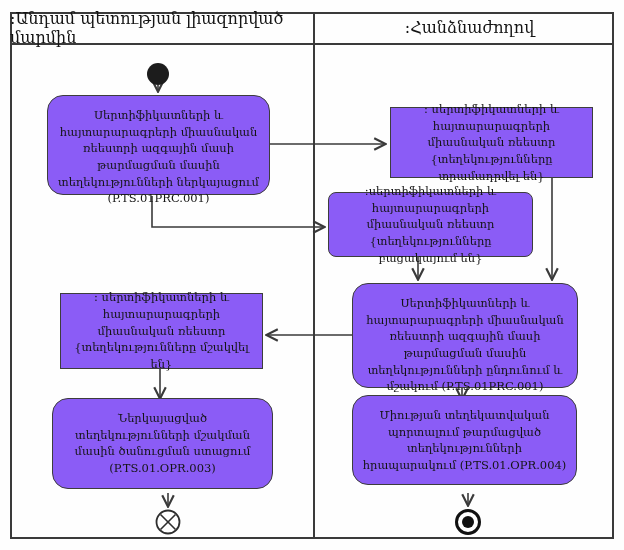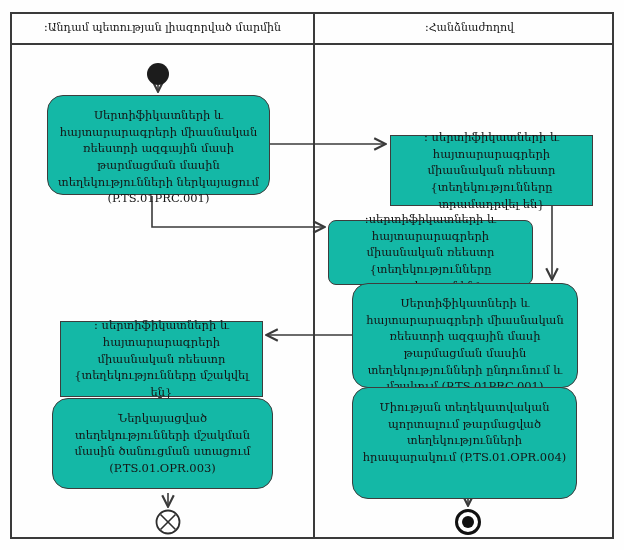--- a/index.html
+++ b/index.html
@@ -28,56 +28,55 @@
     left: 10px; top: 12px;
     width: 604px; height: 33px;
     border-bottom: 2px solid #3a3a3a;
     box-sizing: border-box;
     display: flex;
   }
   .header-cell {
     display: flex;
     align-items: center;
     justify-content: center;
-    font-size: 11px;
+    font-size: 16px;
     box-sizing: border-box;
   }
   .header-cell.left  { width: 305px; }
   .header-cell.right { flex: 1; margin-left: 10px; }
   .lane-divider {
     position: absolute;
     left: 313px; top: 12px;
     width: 2px; height: 527px;
     background: #3a3a3a;
   }
   svg.connectors {
     position: absolute;
     left: 0; top: 0;
     width: 624px; height: 550px;
     pointer-events: none;
   }
   .node {
     position: absolute;
     box-sizing: border-box;
-    background: #14b8a6;
+    background: #8b5cf6;
     border: 1.6px solid #3d3d3d;
     font-size: 11.5px;
     line-height: 1.45;
     text-align: center;
   }
   .node.action {
     border-radius: 16px;
     padding: 11px 8px 4px 8px;
   }
   .node.object {
     display: flex;
     align-items: center;
     justify-content: center;
     padding: 4px 8px;
-    margin-top: 28px;
   }
   .start-node {
     position: absolute;
     left: 147px; top: 63px;
     width: 22px; height: 22px;
     border-radius: 50%;
     background: #1c1c1c;
   }
   .flow-final {
     position: absolute;
@@ -143,21 +142,21 @@
   <div class="node object" style="left:390px; top:107px; width:203px; height:71px;">: սերտիֆիկատների և հայտարարագրերի միասնական ռեեստր {տեղեկությունները տրամադրվել են}</div>
 
   <div class="node object" style="left:328px; top:192px; width:205px; height:65px;border-radius:8px;">:սերտիֆիկատների և հայտարարագրերի միասնական ռեեստր {տեղեկությունները բացակայում են}</div>
 
   <div class="node action" style="left:352px; top:283px; width:226px; height:105px;">Սերտիֆիկատների և հայտարարագրերի միասնական ռեեստրի ազգային մասի թարմացման մասին տեղեկությունների ընդունում և մշակում (P.TS.01PRC.001)</div>
 
   <div class="node object" style="left:60px; top:293px; width:203px; height:76px;">: սերտիֆիկատների և հայտարարագրերի միասնական ռեեստր {տեղեկությունները մշակվել են}</div>
 
   <div class="node action" style="left:52px; top:398px; width:221px; height:91px;">Ներկայացված տեղեկությունների մշակման մասին ծանուցման ստացում (P.TS.01.OPR.003)</div>
 
-  <div class="node action" style="left:352px; top:387px; width:225px; height:112px;">Միության տեղեկատվական պորտալում թարմացված տեղեկությունների հրապարակում (P.TS.01.OPR.004)</div>
+  <div class="node action" style="left:352px; top:395px; width:225px; height:90px;">Միության տեղեկատվական պորտալում թարմացված տեղեկությունների հրապարակում (P.TS.01.OPR.004)</div>
 
   <div class="flow-final">
     <svg width="26" height="26" viewBox="0 0 26 26">
       <circle cx="13" cy="13" r="11.5" fill="#ffffff" stroke="#2e2e2e" stroke-width="1.8"></circle>
       <line x1="5.5" y1="5.5" x2="20.5" y2="20.5" stroke="#2e2e2e" stroke-width="1.6"></line>
       <line x1="20.5" y1="5.5" x2="5.5" y2="20.5" stroke="#2e2e2e" stroke-width="1.6"></line>
     </svg>
   </div>
 
   <div class="activity-final">

